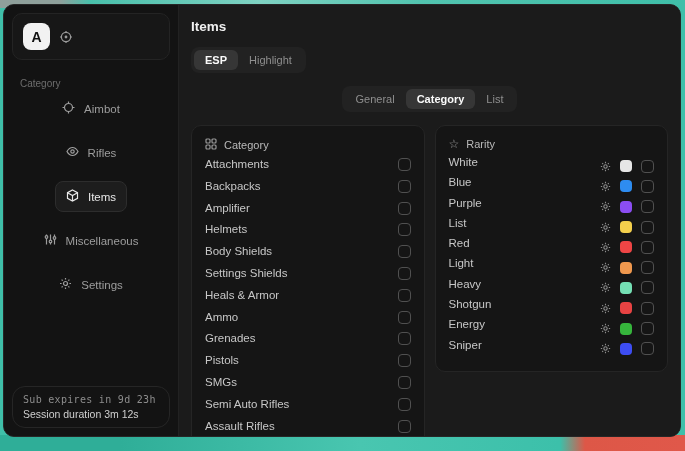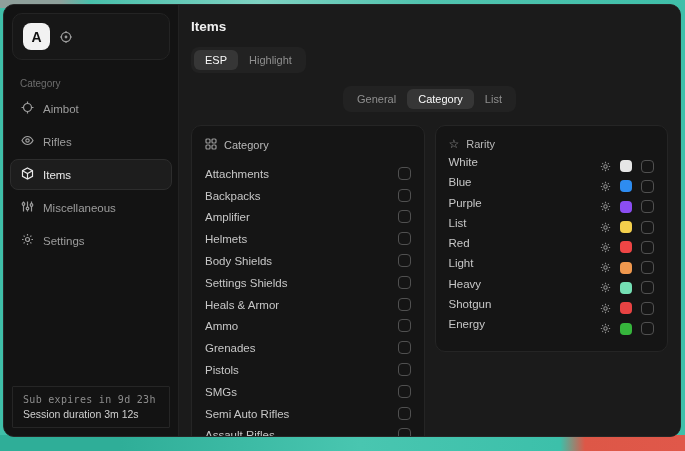--- a/index.html
+++ b/index.html
@@ -24,47 +24,47 @@
   .brand-logo { width:27px; height:27px; background:#f2f2f2; border-radius:8px;
                 display:flex; align-items:center; justify-content:center;
                 color:#111; font-weight:bold; font-size:14px; }
   .brand-text { flex:1; line-height:1.25; }
   .brand-title { font-size:11.5px; font-weight:bold; color:#f0f0f0; }
   .brand-sub { font-size:10px; color:#8b8b8b; }
   .brand-gear { color:#9a9a9a; display:flex; }
 
   .section-label { font-size:10px; color:#6d6d6d; margin:10px 16px 4px; }
 
-  .nav { display:flex; flex-direction:column; gap:2px; padding:0 6px; }
+  .nav { display:flex; flex-direction:column; gap:13px; padding:0 6px;align-items:center; }
   .nav-item { display:flex; align-items:center; gap:9px; padding:7px 10px;
               border-radius:8px; border:1px solid transparent; color:#9d9d9d; font-size:11.5px; }
   .nav-item svg { flex-shrink:0; }
   .nav-item.active { background:#1d1d1d; border-color:#2d2d2d; color:#e8e8e8; }
 
   .sidebar-spacer { flex:1; }
-  .footer-card { margin:8px; padding:7px 10px; border:1px solid #262626; border-radius:1px; }
+  .footer-card { margin:8px; padding:7px 10px; border:1px solid #262626; border-radius:13px; }
   .footer-line1 { font-family:"DejaVu Sans Mono", monospace; font-size:10px; color:#8d8d8d; letter-spacing:.3px; }
   .footer-line2 { font-size:10.5px; color:#cfcfcf; margin-top:3px; }
 
   
   .main { flex:1; background:#1b1b1b; padding:14px 12px 0 12px; display:flex; flex-direction:column; }
   .page-title { font-size:13.5px; font-weight:bold; color:#f0f0f0; }
 
   .seg { display:inline-flex; background:#222; border-radius:8px; padding:3px; align-items:center; }
   .seg-row { margin-top:13px; }
   .seg-btn { font-size:11px; color:#8f8f8f; padding:4px 11px; border-radius:6px; }
-  .seg-btn.active { background:#363636; color:#fafafa; font-weight:normal; }
+  .seg-btn.active { background:#363636; color:#fafafa; font-weight:bold; }
   .tabs-row { margin-top:13px;text-align:center; }
 
   .panels { display:flex; gap:10px; margin-top:13px; align-items:flex-start; }
   .panel { flex:1; background:#151515; border:1px solid #252525; border-radius:10px; padding:9px 13px 12px; }
   .panel-head { display:flex; align-items:center; gap:7px; color:#b9b9b9; font-size:11px; padding:3px 0 6px; }
   .panel-head svg, .panel-head .glyph { color:#9a9a9a; }
 
-  .cat-row { display:flex; align-items:flex-end; justify-content:space-between; height:21.8px; }
+  .cat-row { display:flex; align-items:flex-start; justify-content:space-between; height:21.8px; }
   .cat-label { font-size:11.5px; color:#c7c7c7; }
   .checkbox { width:13px; height:13px; border:1.4px solid #505050; border-radius:4px; background:transparent; }
 
   .rar-row { display:flex; height:20.3px; }
   .rar-label { font-size:11.5px; color:#c7c7c7; flex:1; }
   .rar-right { display:flex; align-items:center; gap:9px; }
   .row-gear { color:#8d8d8d; display:flex; }
   .swatch { width:12px; height:12px; border-radius:4px; background:#888; }
 
   .glyph-star { font-size:12px; line-height:1; }
@@ -355,17 +355,30 @@
               <span class="row-gear">
                 <svg width="11" height="11" viewBox="0 0 13 13" fill="none" stroke="currentColor" stroke-width="1.3">
                   <circle cx="6.5" cy="6.5" r="2"></circle>
                   <path d="M6.5 1v1.6M6.5 10.4V12M1 6.5h1.6M10.4 6.5H12M2.6 2.6l1.1 1.1M9.3 9.3l1.1 1.1M10.4 2.6L9.3 3.7M3.7 9.3l-1.1 1.1"></path>
                 </svg>
               </span>
               <span class="swatch" style="background-color: rgb(54, 181, 60);"></span>
               <span class="checkbox"></span>
             </span>
           </div>
+        <div class="rar-row">
+            <span class="rar-label">Sniper</span>
+            <span class="rar-right">
+              <span class="row-gear">
+                <svg width="11" height="11" viewBox="0 0 13 13" fill="none" stroke="currentColor" stroke-width="1.3">
+                  <circle cx="6.5" cy="6.5" r="2"></circle>
+                  <path d="M6.5 1v1.6M6.5 10.4V12M1 6.5h1.6M10.4 6.5H12M2.6 2.6l1.1 1.1M9.3 9.3l1.1 1.1M10.4 2.6L9.3 3.7M3.7 9.3l-1.1 1.1"></path>
+                </svg>
+              </span>
+              <span class="swatch" style="background-color: rgb(61, 77, 242);"></span>
+              <span class="checkbox"></span>
+            </span>
+          </div>
       </div>
 
     </div>
   </div>
 </div>
 
 </body></html>

